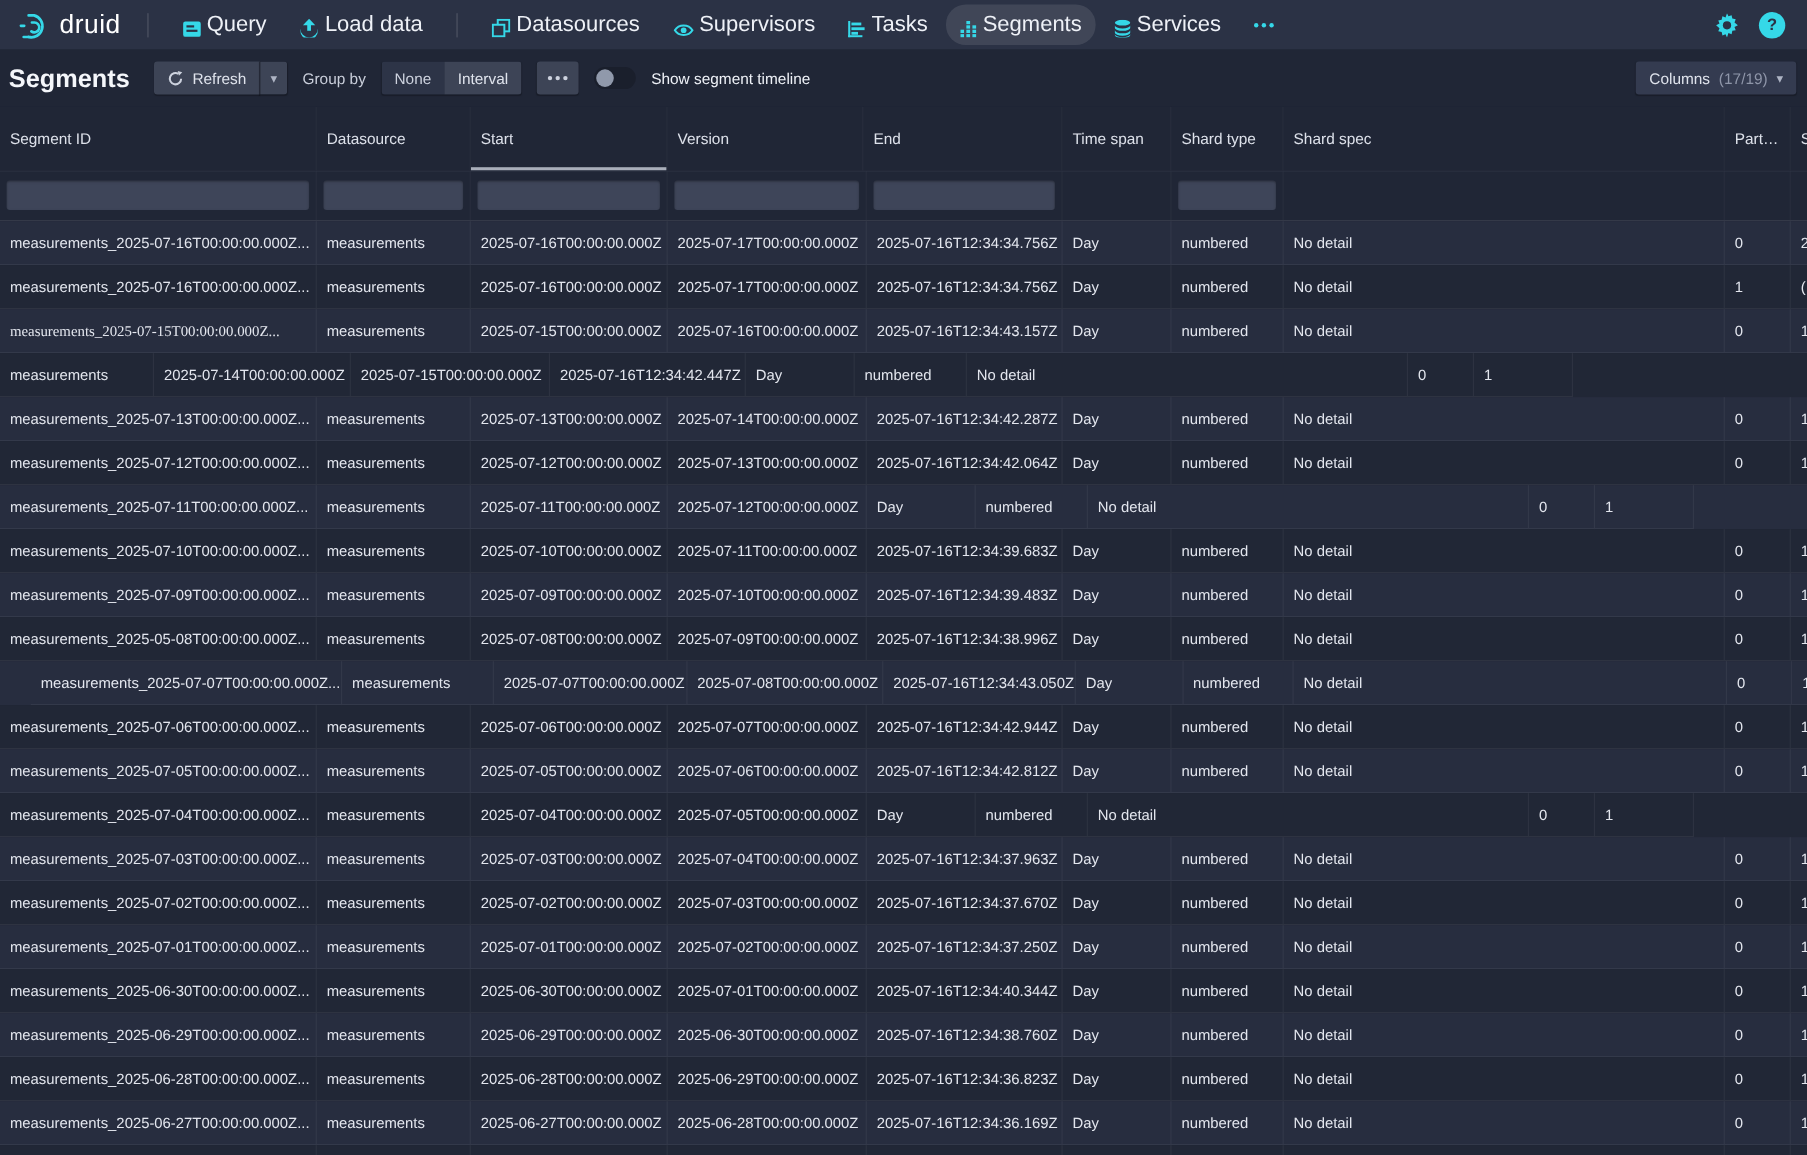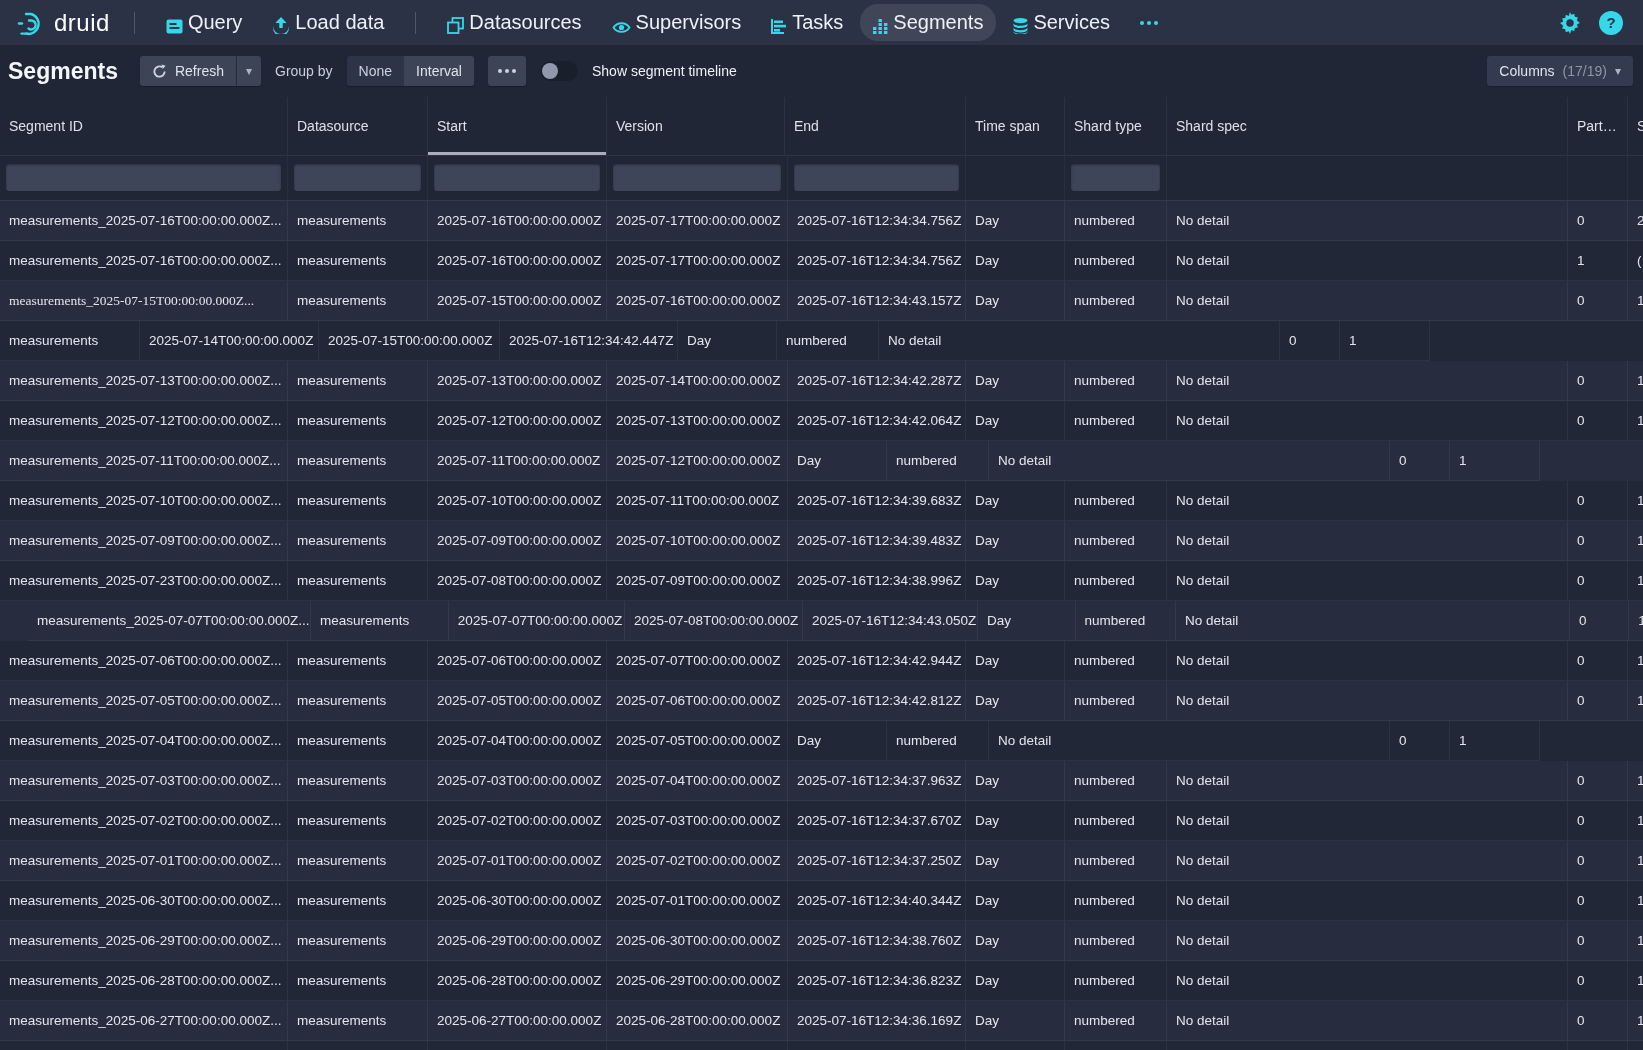--- a/index.html
+++ b/index.html
@@ -401,21 +401,21 @@
         <div class="td" style="width: 179px;">2025-07-09T00:00:00.000Z</div>
         <div class="td" style="width: 181px;">2025-07-10T00:00:00.000Z</div>
         <div class="td" style="width: 178px;">2025-07-16T12:34:39.483Z</div>
         <div class="td" style="width: 99px;">Day</div>
         <div class="td" style="width: 102px;">numbered</div>
         <div class="td" style="width: 401px;">No detail</div>
         <div class="td" style="width: 60px;">0</div>
         <div class="td" style="width: 90px;">1</div>
       </div>
       <div class="trow tr dark">
-        <div class="td" style="width: 288px;">measurements_2025-07-23T00:00:00.000Z...</div>
+        <div class="td" style="width: 288px;">measurements_2025-05-08T00:00:00.000Z...</div>
         <div class="td" style="width: 140px;">measurements</div>
         <div class="td" style="width: 179px;">2025-07-08T00:00:00.000Z</div>
         <div class="td" style="width: 181px;">2025-07-09T00:00:00.000Z</div>
         <div class="td" style="width: 178px;">2025-07-16T12:34:38.996Z</div>
         <div class="td" style="width: 99px;">Day</div>
         <div class="td" style="width: 102px;">numbered</div>
         <div class="td" style="width: 401px;">No detail</div>
         <div class="td" style="width: 60px;">0</div>
         <div class="td" style="width: 90px;">1</div>
       </div>

